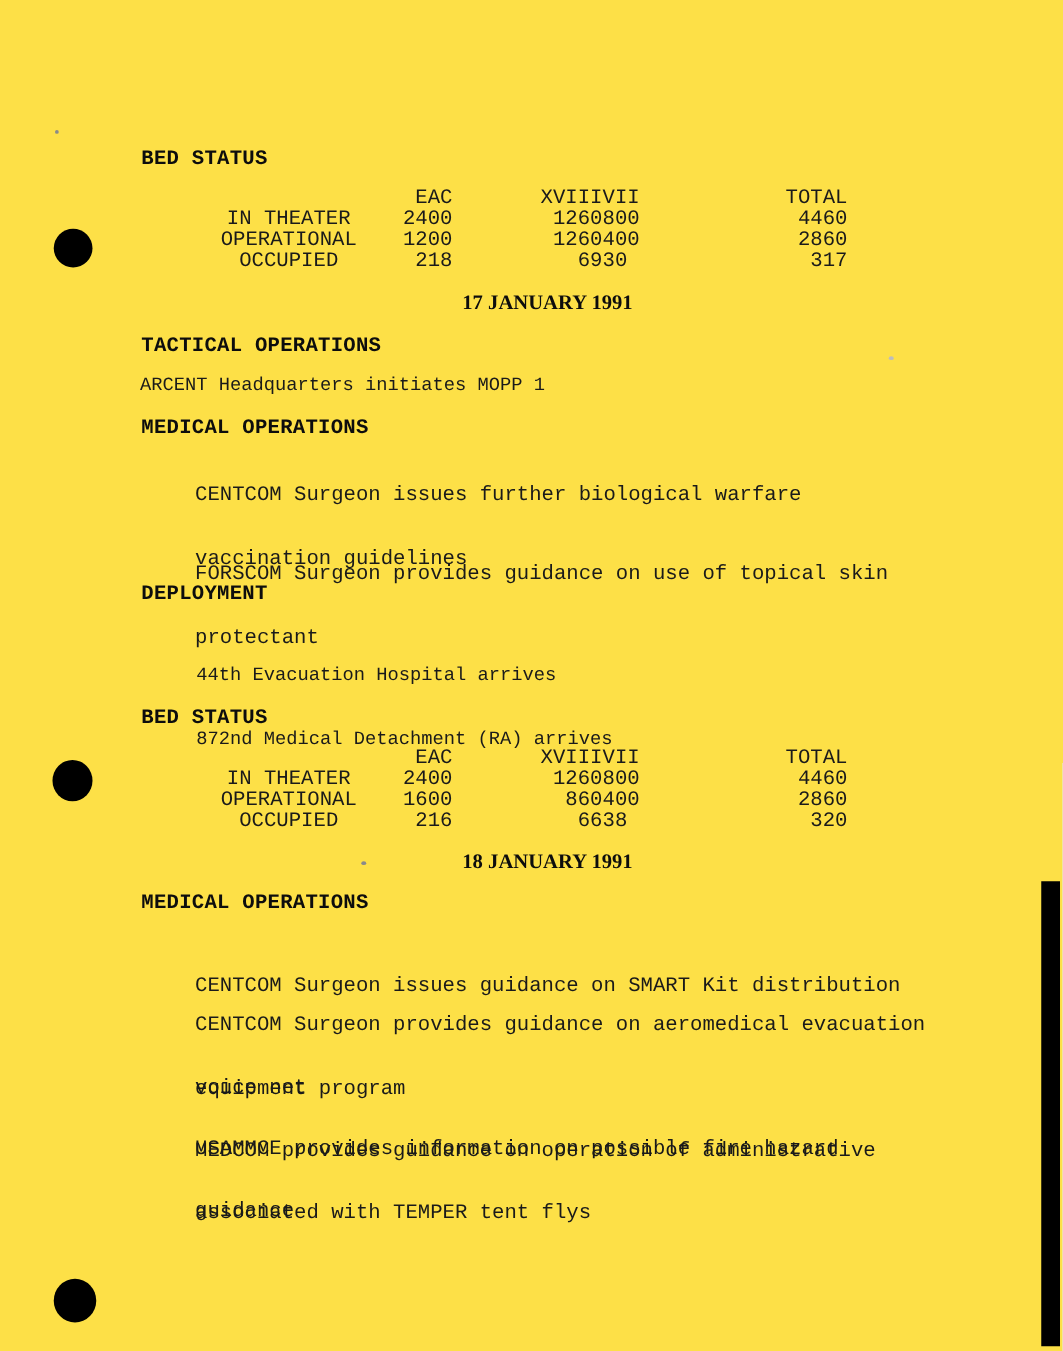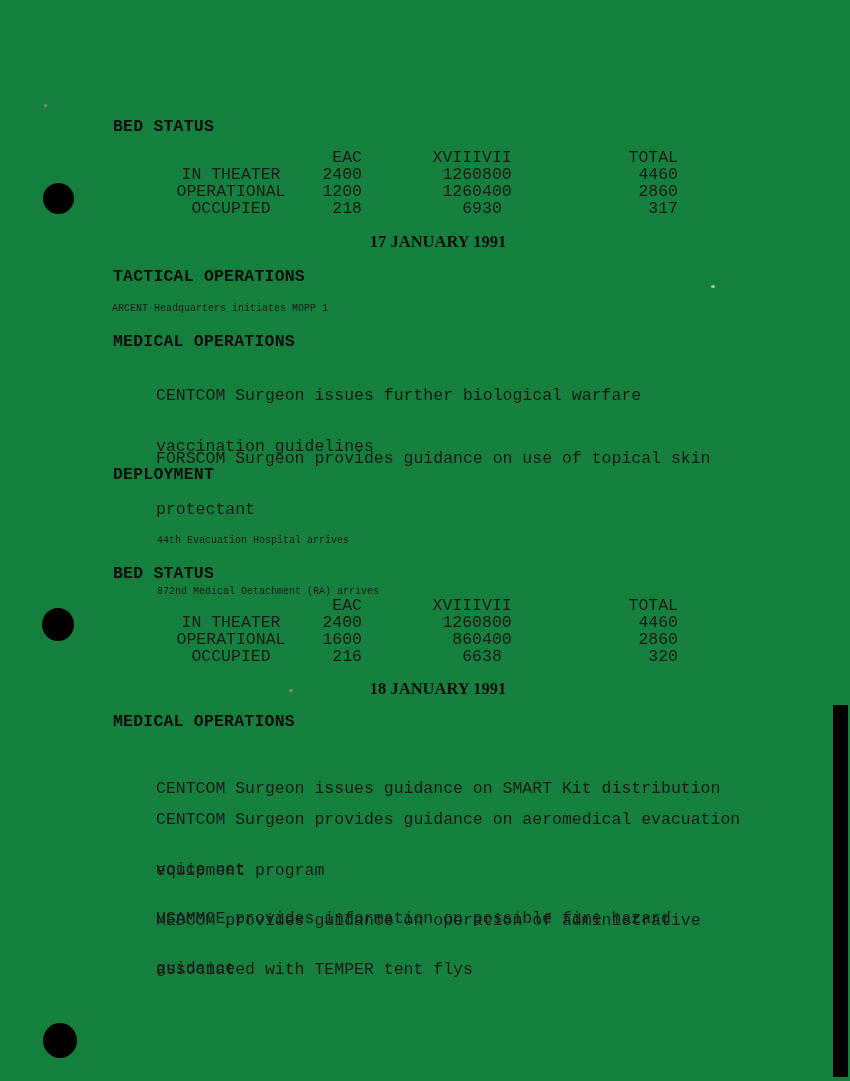--- a/index.html
+++ b/index.html
@@ -1,31 +1,31 @@
 <!DOCTYPE html>
 <html><head>
 <meta charset="utf-8">
 <style>
   html, body { margin: 0; padding: 0; background: #e8e8e8; }
   .page {
     position: relative;
     width: 850px;
     height: 1081px;
     margin: 0 auto;
-    background: #15803d;
+    background: #fde047;
     overflow: hidden;
     font-family: "Liberation Mono", "DejaVu Sans Mono", monospace;
     font-size: 16.5px;
     line-height: 17px;
     color: #1a1a1a;
   }
   .blk { position: absolute; white-space: pre; }
   .hd { font-weight: 700; color: #0d0d0d; letter-spacing: 0.2px; }
   .date { font-weight: 700; color: #0d0d0d; text-align: center; width: 650px; font-family: Liberation Serif, serif; }
-  .pitch-narrow { font-size: 10px; }
+  .pitch-narrow { font-size: 15px; }
   .pline { height: 17px; }
   
   .btable { position: absolute; }
   .trow { display: flex; height: 17px; }
   .c { display: block; }
   .c.lbl { width: 150px; text-align: center; }
   .c.n1 { width: 56px;  text-align: right; }
   .c.n2 { width: 120px; text-align: right; }
   .c.n3 { width: 76px;  text-align: left; }
   .c.n4 { width: 120px; text-align: right; }

